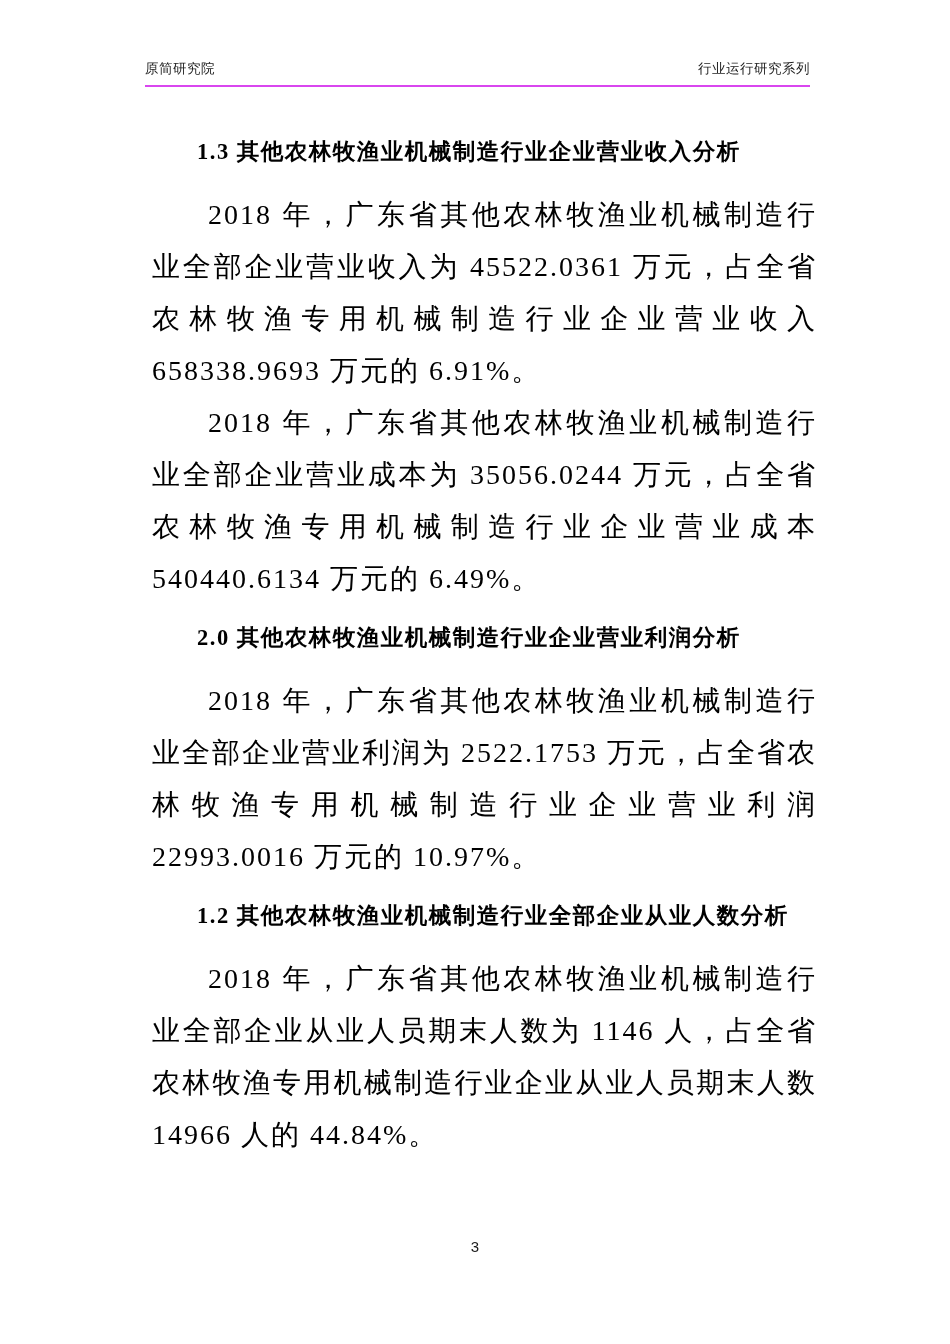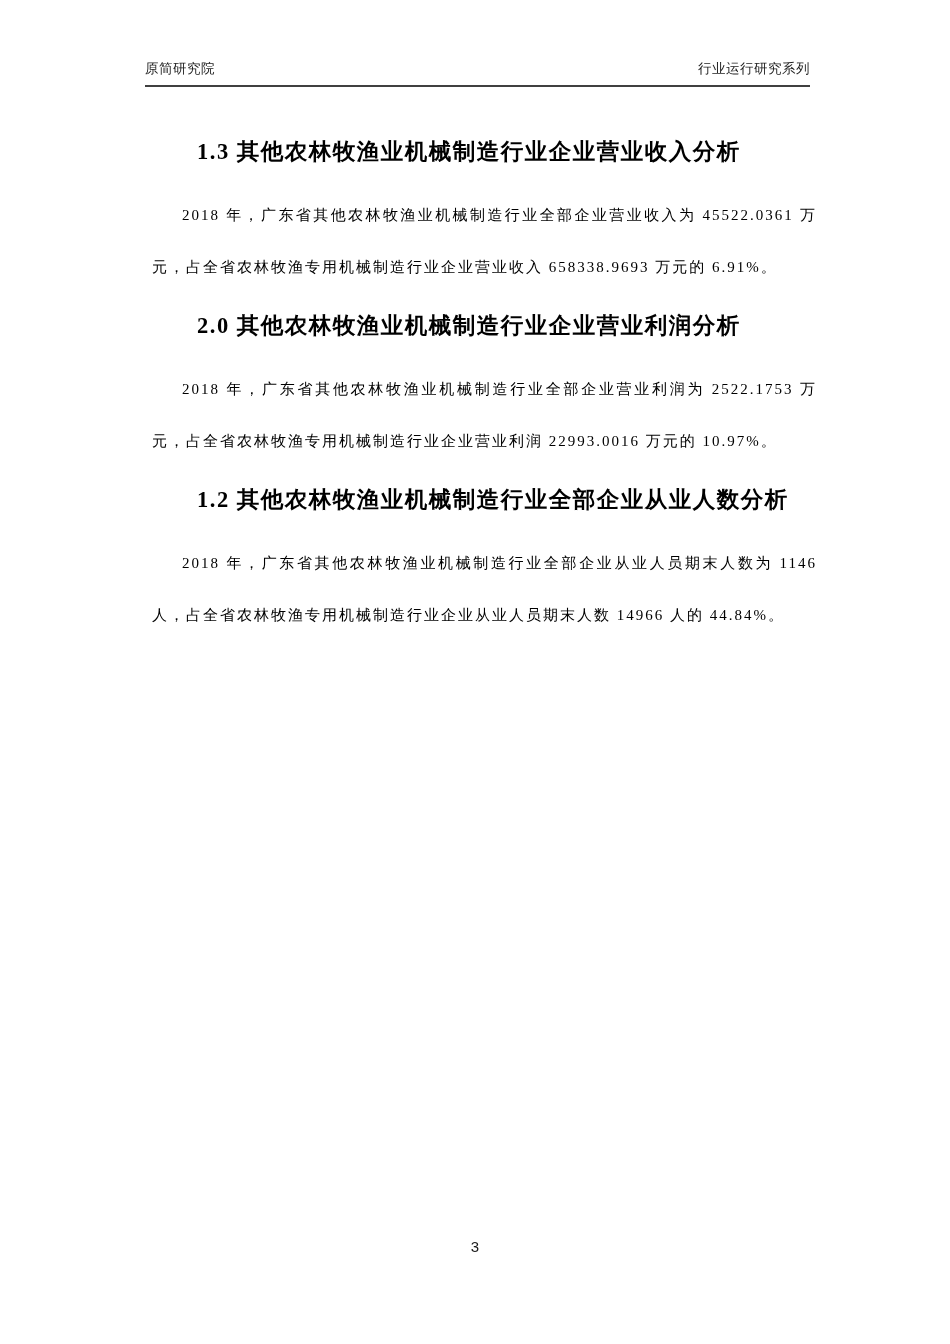--- a/index.html
+++ b/index.html
@@ -14,21 +14,21 @@
   }
   .page-header {
     position: absolute;
     left: 145px;
     top: 60px;
     width: 665px;
     display: flex;
     justify-content: space-between;
     align-items: flex-end;
     padding-bottom: 7px;
-    border-bottom: 2px solid #404040;
+    border-bottom: 2px solid #d946ef;
     font-family: "Liberation Sans", "DejaVu Sans", sans-serif;
     font-size: 13.5px;
     color: #1c1c1c;
     letter-spacing: 0.5px;
   }
   .content {
     position: absolute;
     left: 152px;
     top: 119px;
     width: 665px;
@@ -39,21 +39,21 @@
     font-size: 22.5px;
     font-weight: bold;
     line-height: 46px;
     margin: 10px 0 14px 0;
     text-indent: 45px;
     text-align: justify;
     letter-spacing: 1.5px;
     color: #000000;
   }
   .content p {
-    font-size: 15px;
+    font-size: 28px;
     line-height: 52px;
     margin: 0;
     text-indent: 2em;
     text-align: justify;
     text-justify: inter-character;
     letter-spacing: 2px;
     color: #000000;
   }
   .page-footer {
     position: absolute;
@@ -77,20 +77,21 @@
   </div>
 
   <div class="content">
 
     <section>
       <h2>1.3 其他农林牧渔业机械制造行业企业营业收入分析</h2>
       <p>2018 年，广东省其他农林牧渔业机械制造行业全部企业营业收入为 45522.0361 万元，占全省农林牧渔专用机械制造行业企业营业收入 658338.9693 万元的 6.91%。</p>
     </section>
 
     <section>
+      <p>2018 年，广东省其他农林牧渔业机械制造行业全部企业营业成本为 35056.0244 万元，占全省农林牧渔专用机械制造行业企业营业成本 540440.6134 万元的 6.49%。</p>
     </section>
 
     <section>
       <h2>2.0 其他农林牧渔业机械制造行业企业营业利润分析</h2>
       <p>2018 年，广东省其他农林牧渔业机械制造行业全部企业营业利润为 2522.1753 万元，占全省农林牧渔专用机械制造行业企业营业利润 22993.0016 万元的 10.97%。</p>
     </section>
 
     <section>
       <h2>1.2 其他农林牧渔业机械制造行业全部企业从业人数分析</h2>
       <p>2018 年，广东省其他农林牧渔业机械制造行业全部企业从业人员期末人数为 1146 人，占全省农林牧渔专用机械制造行业企业从业人员期末人数 14966 人的 44.84%。</p>

